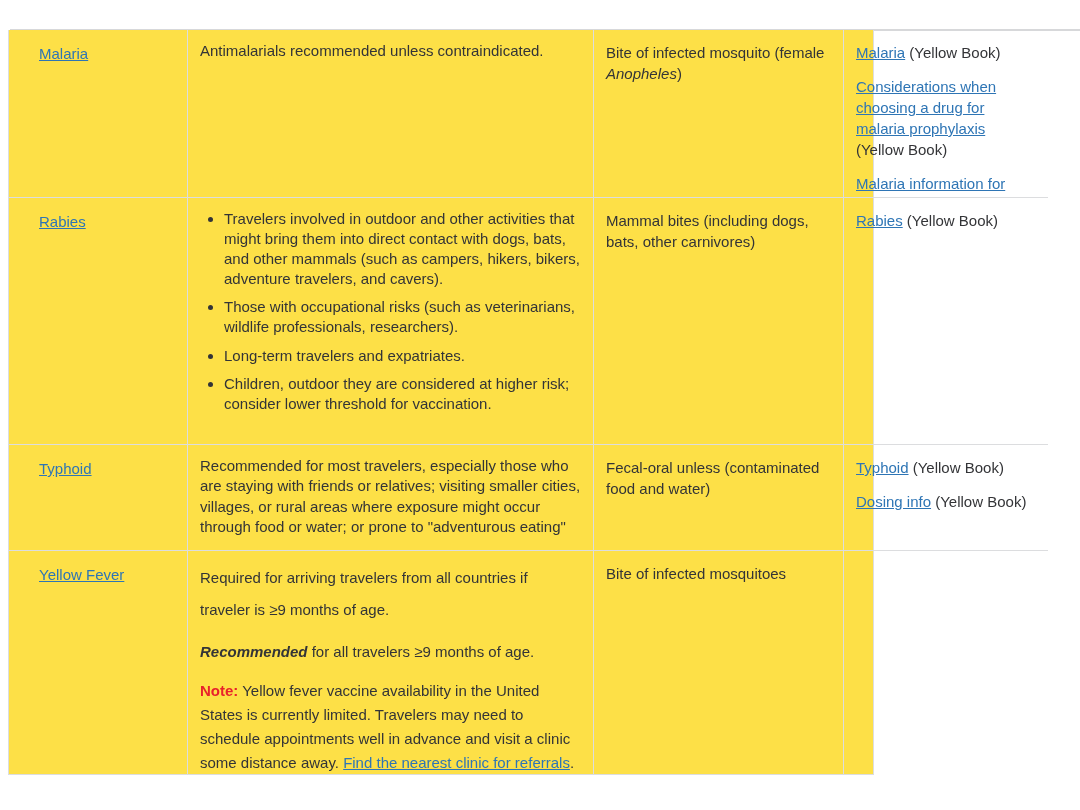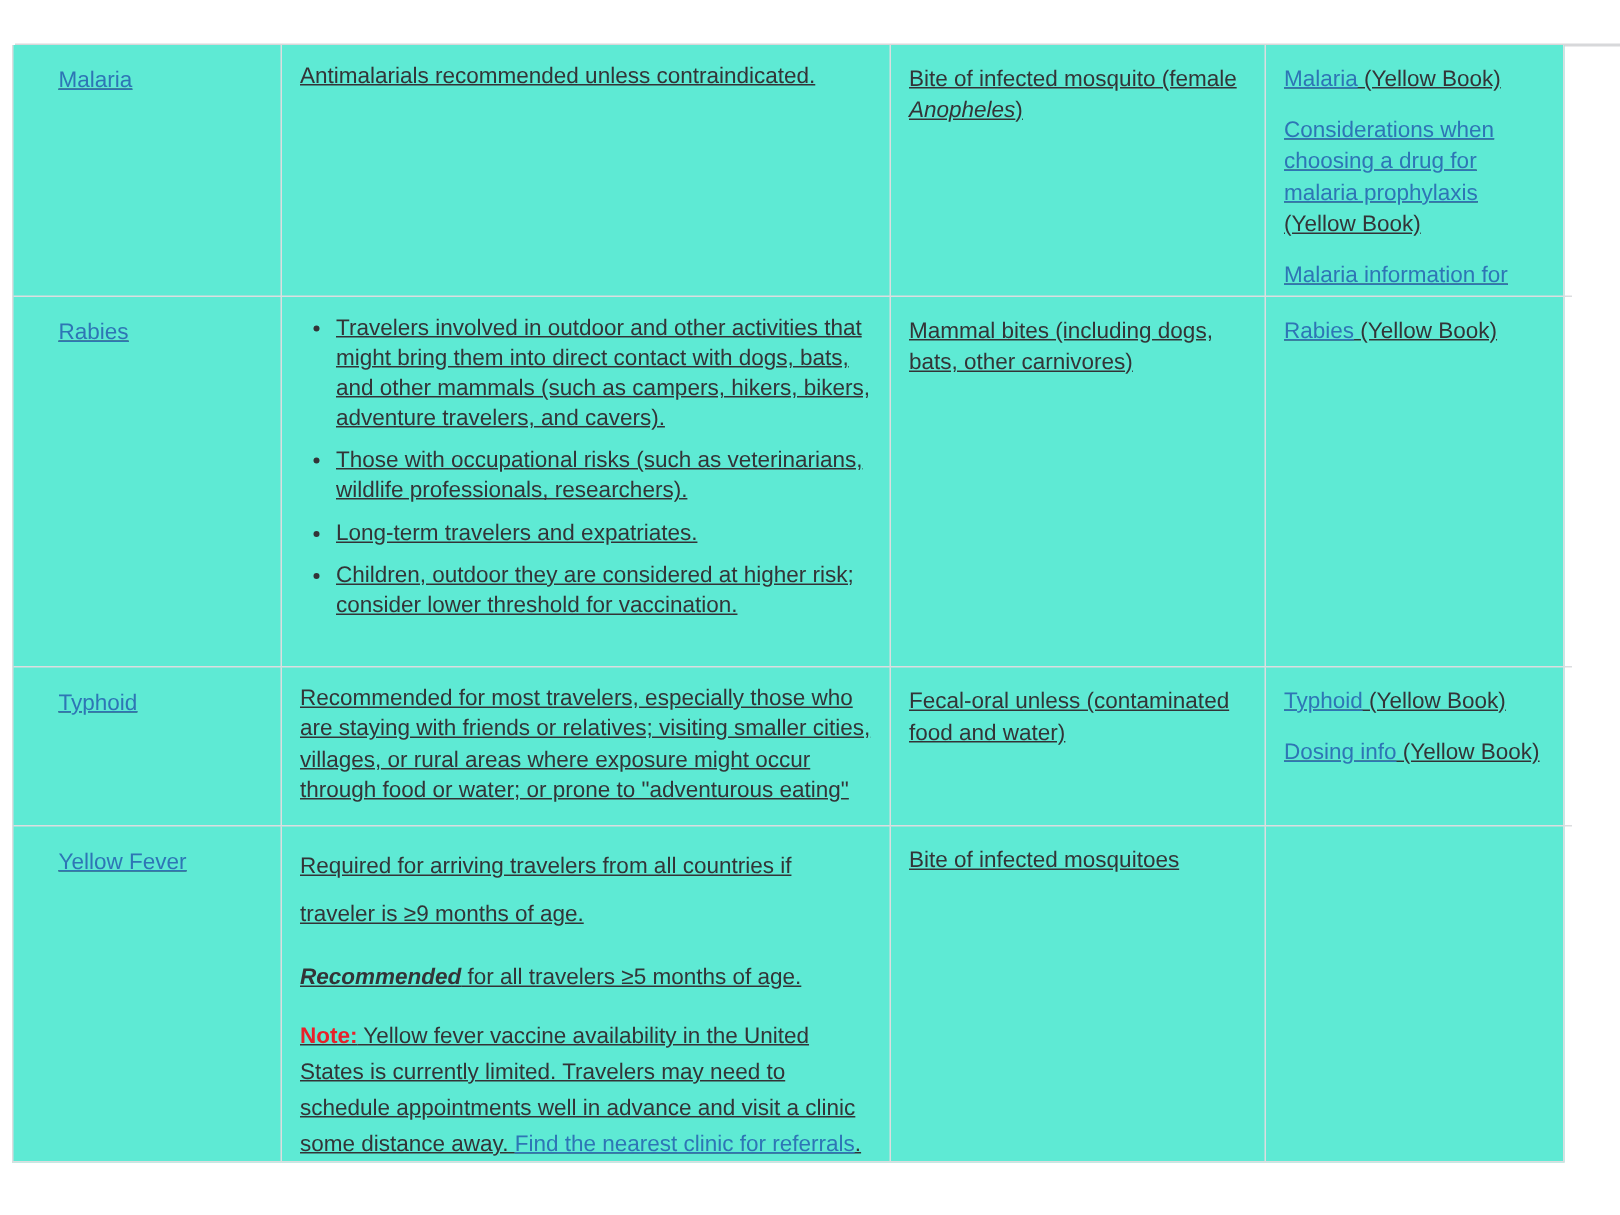--- a/index.html
+++ b/index.html
@@ -3,26 +3,26 @@
 <meta charset="utf-8">
 <style>
   html,body{margin:0;padding:0;}
   body{
     width:1080px;height:810px;background:#ffffff;
     font-family:"Liberation Sans",sans-serif;color:#333437;
     overflow:hidden;position:relative;
   }
   .top-rule{position:absolute;left:10px;top:29px;width:1070px;height:2px;background:#d7d8da;}
   .hh-table{
-    position:absolute;left:8px;top:30px;width:1035px;height:745px;
+    position:absolute;left:8px;top:30px;width:866px;height:745px;
     display:grid;
     grid-template-columns:179px 406px 250px 204px;
     grid-template-rows:168px 247px 106px 224px;
     border-left:1px solid #dcdddf;border-right:1px solid #dcdddf;border-bottom:1px solid #dcdddf;
-    box-sizing:border-box;background:#5eead4;text-decoration:underline;
+    box-sizing:border-box;background:#fde047;
   }
   .cell{
     box-sizing:border-box;border-right:1px solid #dcdddf;border-bottom:1px solid #dcdddf;
     padding:11px 12px;font-size:15px;line-height:1.35;overflow:hidden;
   }
   .cell.last-col{border-right:none;}
   .cell.last-row{border-bottom:none;}
   .col-disease{padding-left:30px;padding-top:14px;}
   .link{color:#2e75b5;text-decoration:underline;cursor:pointer;}
   .disease-link{font-size:15px;}
@@ -71,17 +71,17 @@
       <p><span>Recommended for most travelers, especially those who are staying with friends or relatives; visiting smaller cities, villages, or rural areas where exposure might occur through food or water; or prone to "adventurous eating"</span></p>
     </div>
     <div class="cell trans-cell"><span>Fecal-oral unless (contaminated food and water)</span></div>
     <div class="cell links-cell last-col">
       <p><a href="#" class="link">Typhoid</a><span> (Yellow Book)</span></p>
       <p><a href="#" class="link">Dosing info</a><span> (Yellow Book)</span></p>
     </div>
     <div class="cell col-disease last-row"><a href="#" class="link disease-link">Yellow Fever</a></div>
     <div class="cell rec spaced last-row">
       <p class="loose"><span>Required for arriving travelers from all countries if traveler is ≥9 months of age.</span></p>
-      <p><span class="run-bold-italic">Recommended</span><span> for all travelers ≥5 months of age.</span></p>
+      <p><span class="run-bold-italic">Recommended</span><span> for all travelers ≥9 months of age.</span></p>
       <p><span class="run-note">Note:</span><span> Yellow fever vaccine availability in the United States is currently limited. Travelers may need to schedule appointments well in advance and visit a clinic some distance away. </span><a href="#" class="link">Find the nearest clinic for referrals</a><span>.</span></p>
     </div>
     <div class="cell trans-cell last-row"><span>Bite of infected mosquitoes</span></div>
   </div>
 
 </body></html>

